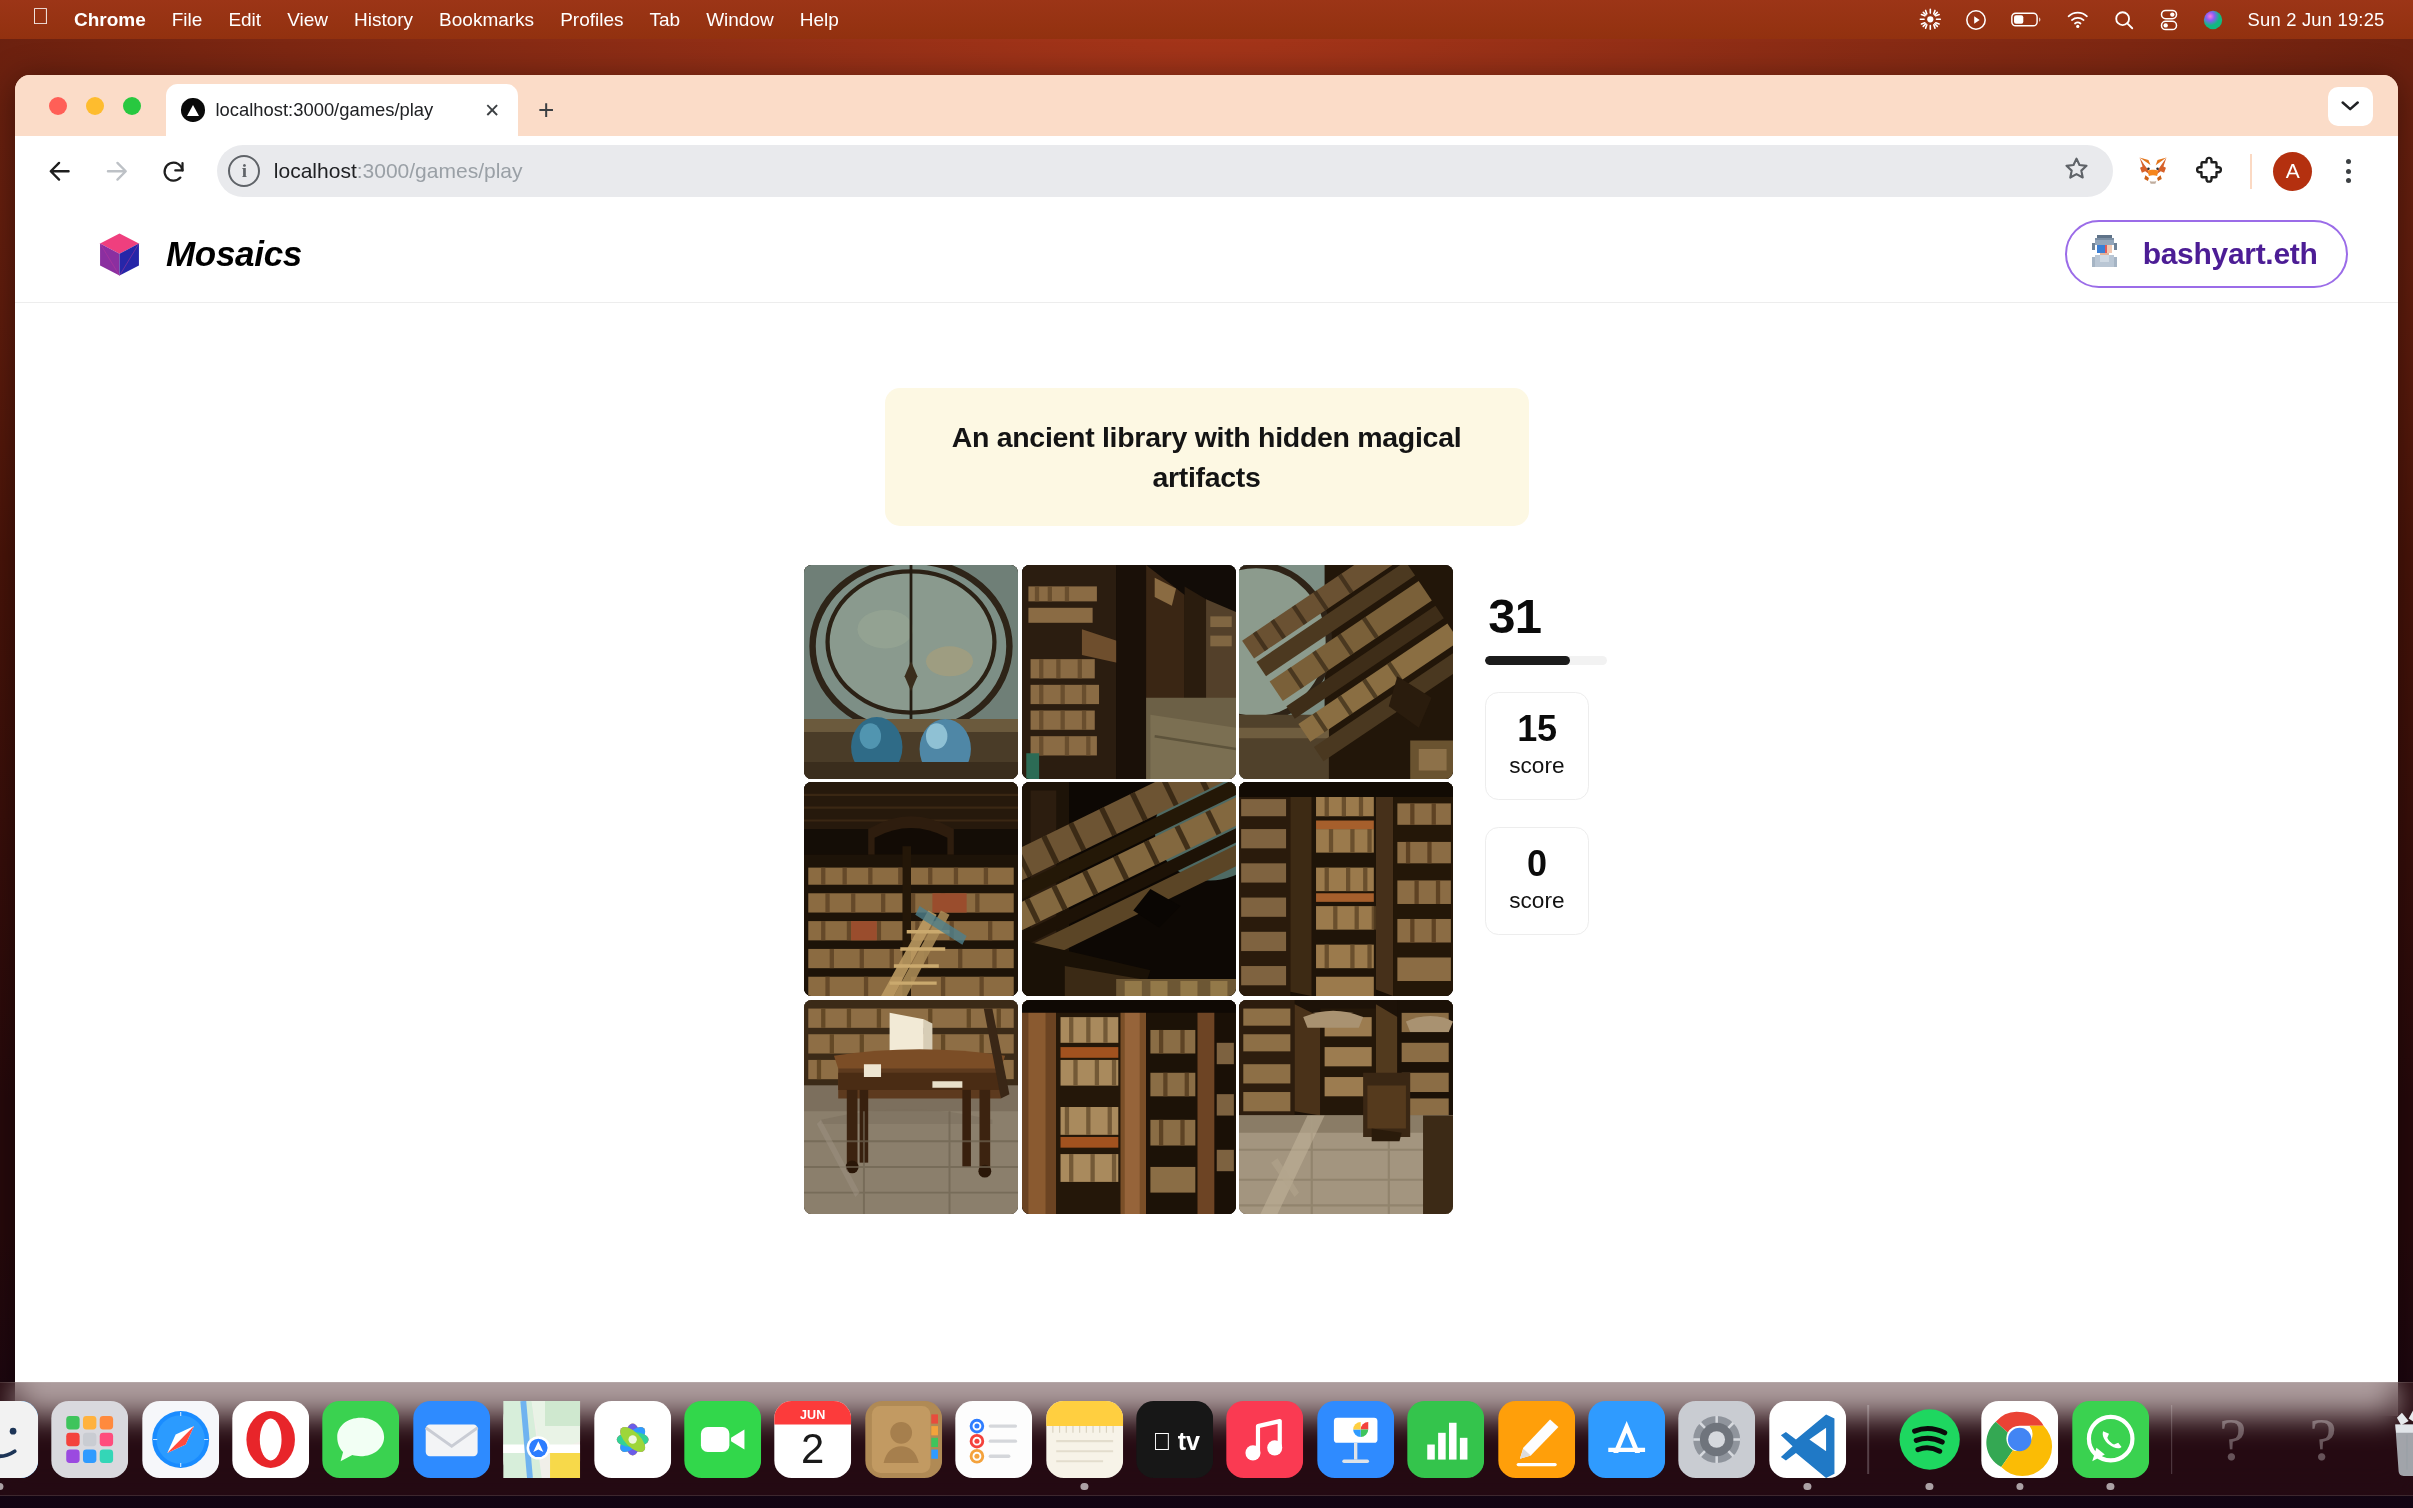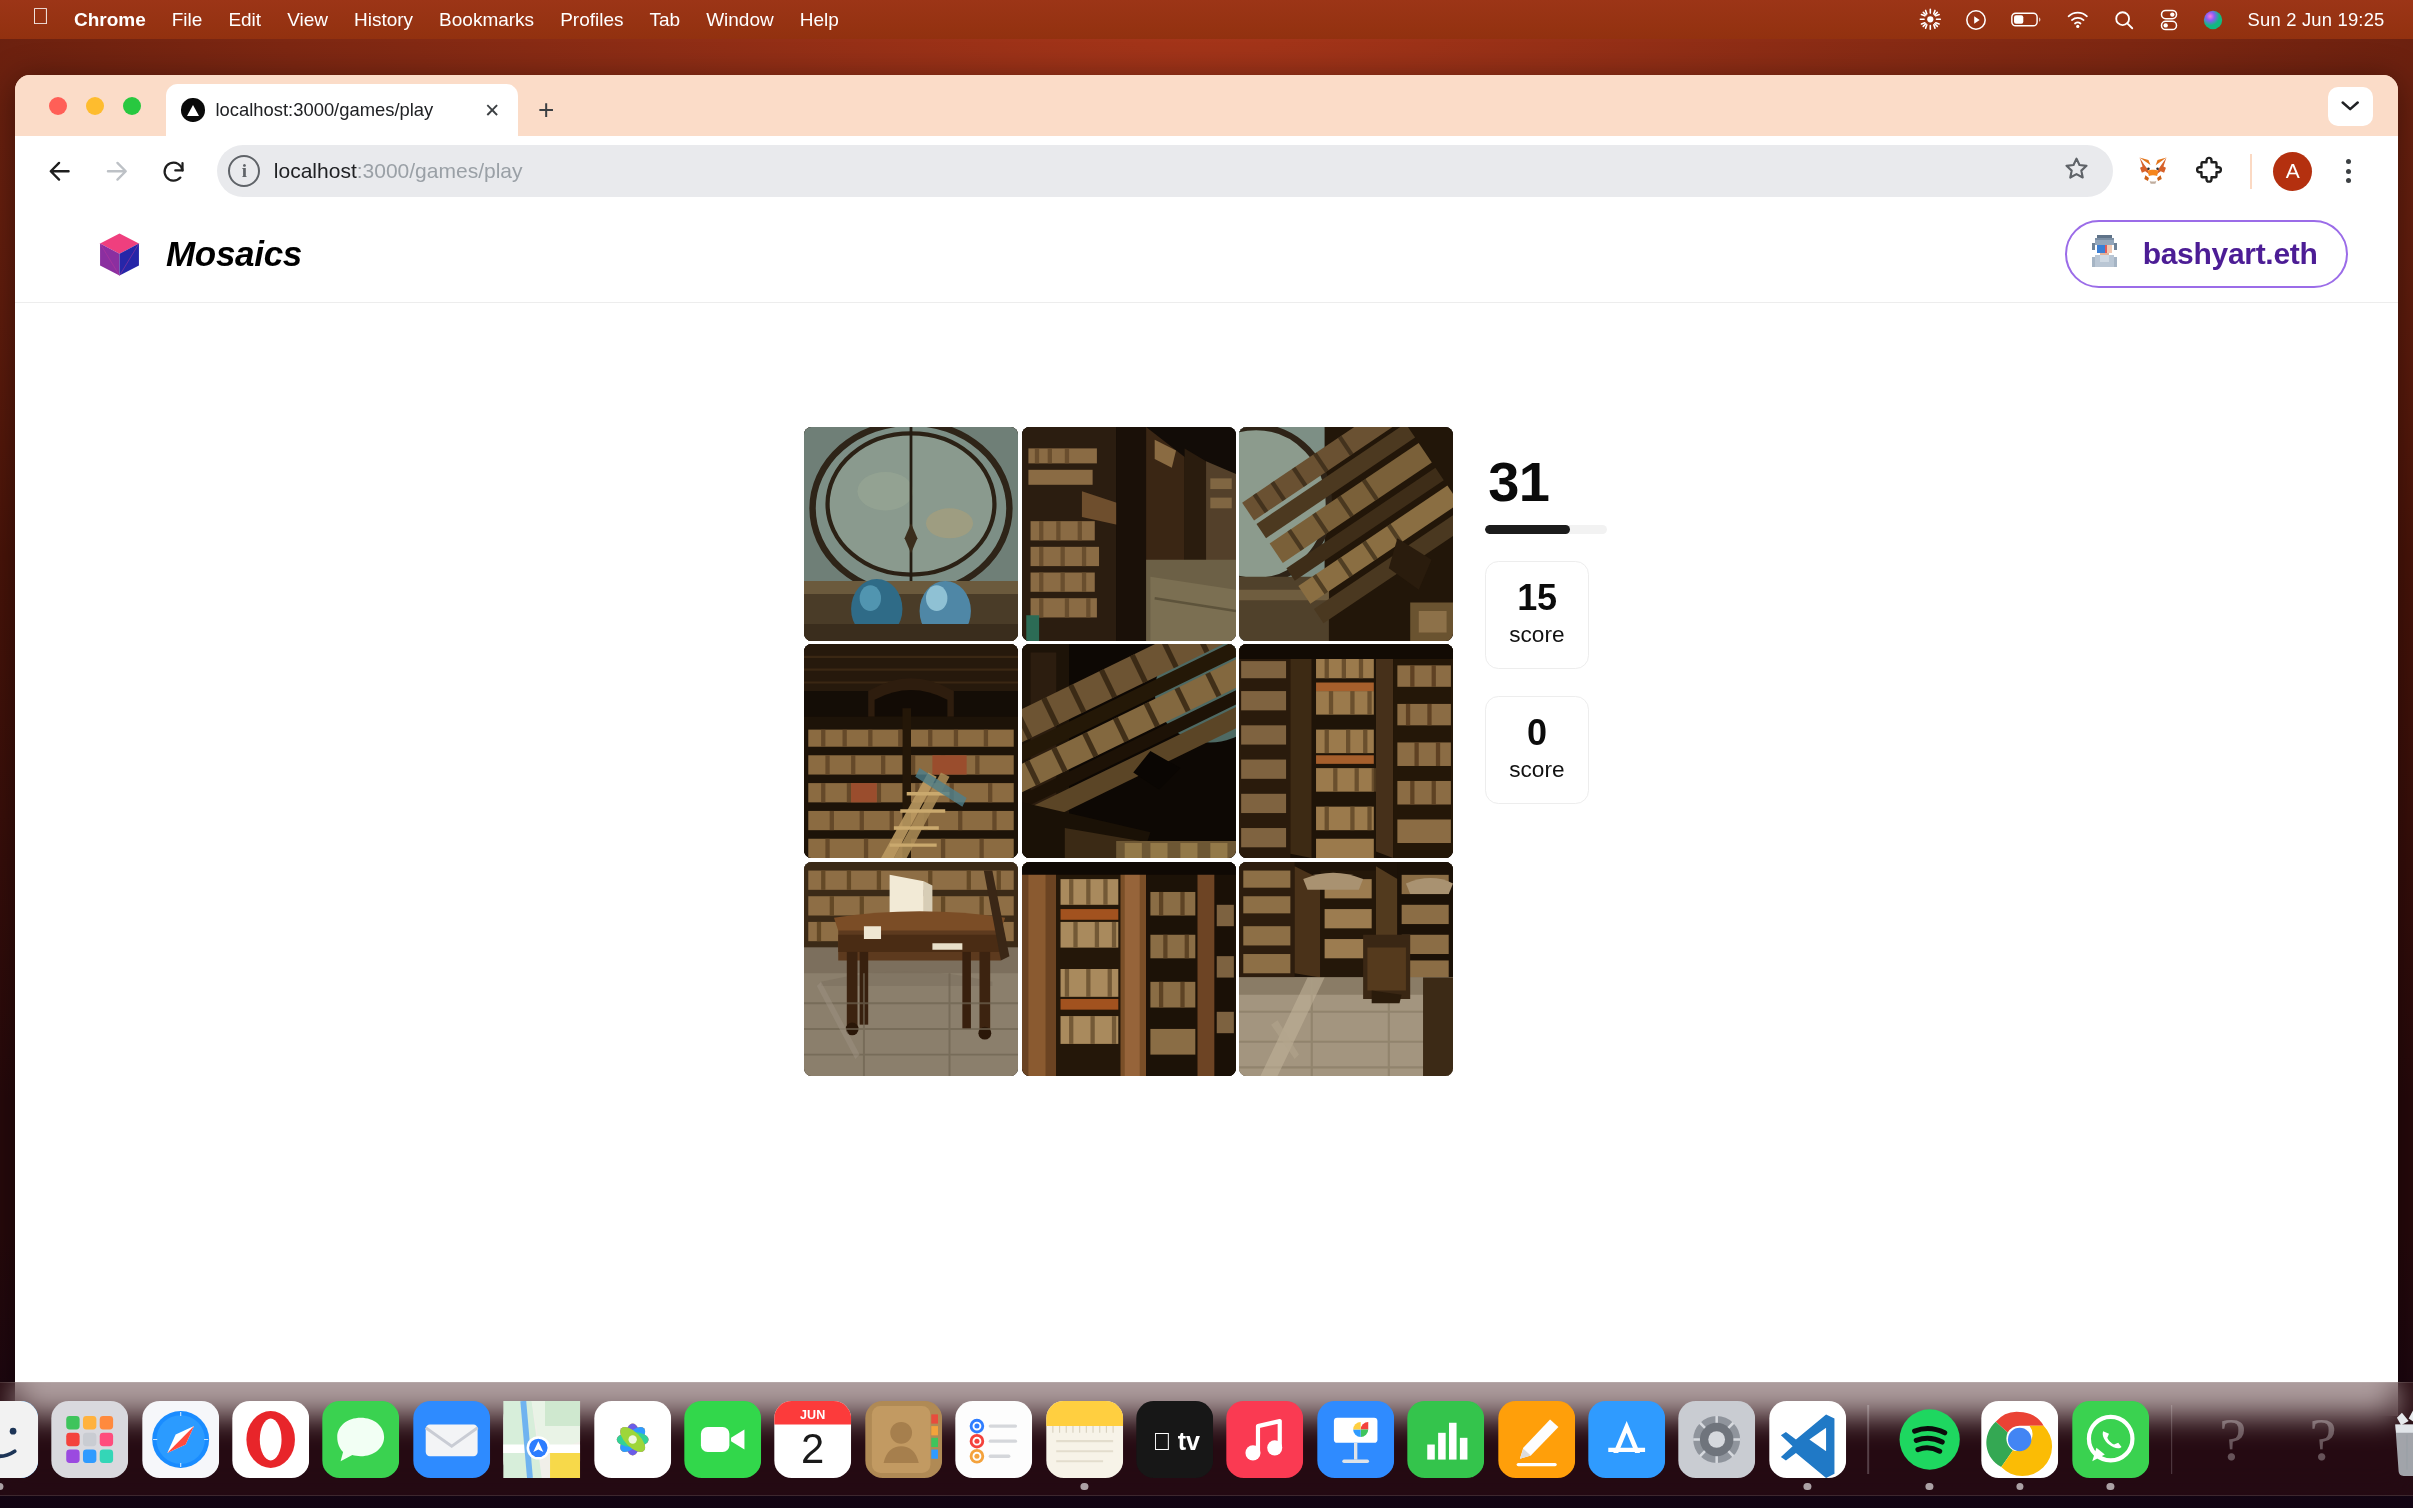--- a/index.html
+++ b/index.html
@@ -153,21 +153,21 @@
     letter-spacing:-0.3px;
   }
 
   #board-row{ display:flex; align-items:flex-start; gap:32px; margin-top:39px; }
 
   #grid{ display:grid; grid-template-columns:repeat(3,214px); grid-template-rows:repeat(3,214px); gap:3.4px; }
   .tile{ width:214px; height:214px; border-radius:7.5px; overflow:hidden; position:relative; cursor:pointer; background:#120d08; }
   .tile svg{ display:block; width:100%; height:100%; }
 
   #stats{ width:124px; padding-top:27px; display:flex; flex-direction:column; align-items:flex-start; }
-  #timer-num{ font-size:56px; font-weight:bold; color:#0b0b0b; line-height:1; letter-spacing:-0.8px; margin-left:3.4px;}
+  #timer-num{ font-size:49px; font-weight:bold; color:#0b0b0b; line-height:1; letter-spacing:-0.8px; margin-left:3.4px;}
   #timer-track{ width:122px; height:9.2px; border-radius:5px; background:#f2f2f2; margin-top:15px; overflow:hidden; }
   #timer-fill{ height:100%; border-radius:5px; background:#1c1c1c; }
   .statbox{
     width:104px; margin-top:27px;
     border:1.7px solid #ededed; border-radius:13.4px;
     padding:17px 0 20px; text-align:center;
   }
   .stat-num{ font-size:36px; font-weight:bold; color:#0b0b0b; line-height:1.05; letter-spacing:-0.4px; }
   .stat-lbl{ font-size:22.6px; color:#111; margin-top:5px; }
 
@@ -389,20 +389,21 @@
             <rect x="3" y="7" width="1" height="1" fill="#fff"></rect>
             <rect x="12" y="7" width="1" height="1" fill="#fff"></rect>
           </svg>
         </span>
         <span id="wallet-name">bashyart.eth</span>
       </div>
     </div>
 
     <div id="game">
 
+      <div id="prompt">An ancient library with hidden magical artifacts</div>
 
       <div id="board-row">
 
         <div id="grid">
 
           <div class="tile">
             <svg viewBox="0 0 100 100" preserveAspectRatio="none">
               <rect width="100" height="100" fill="#3e3527"></rect>
               <path d="M0 0h100v72H0z" fill="#6f7f77"></path>
               <ellipse cx="50" cy="38" rx="46" ry="40" fill="#7d8f86"></ellipse>

